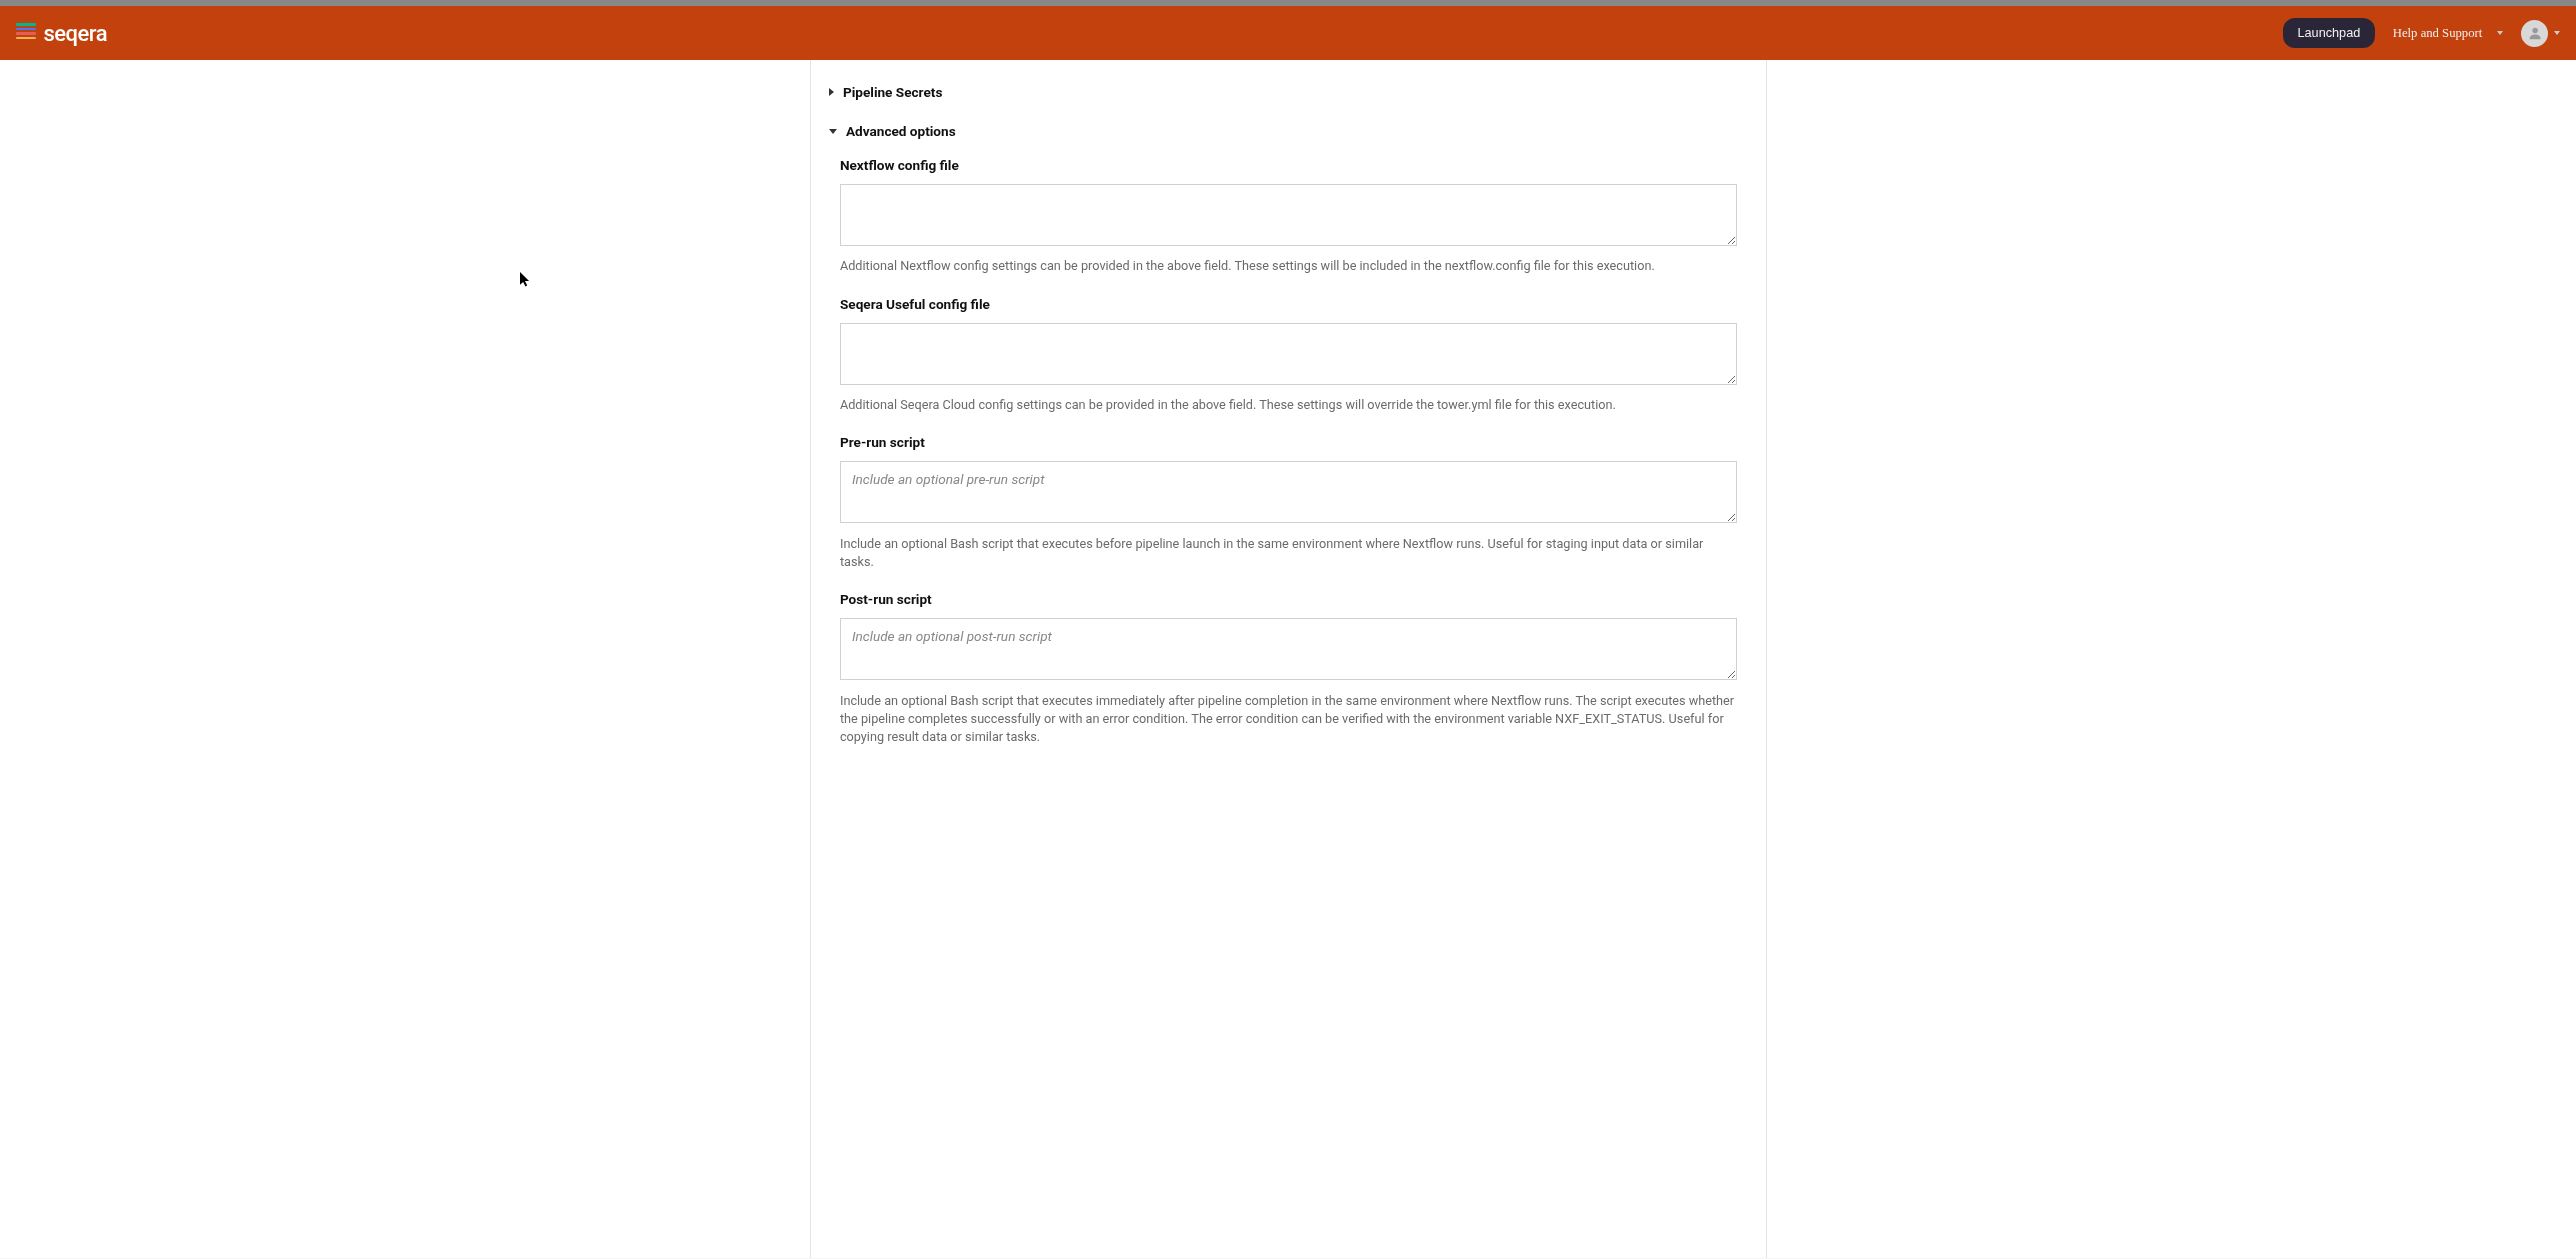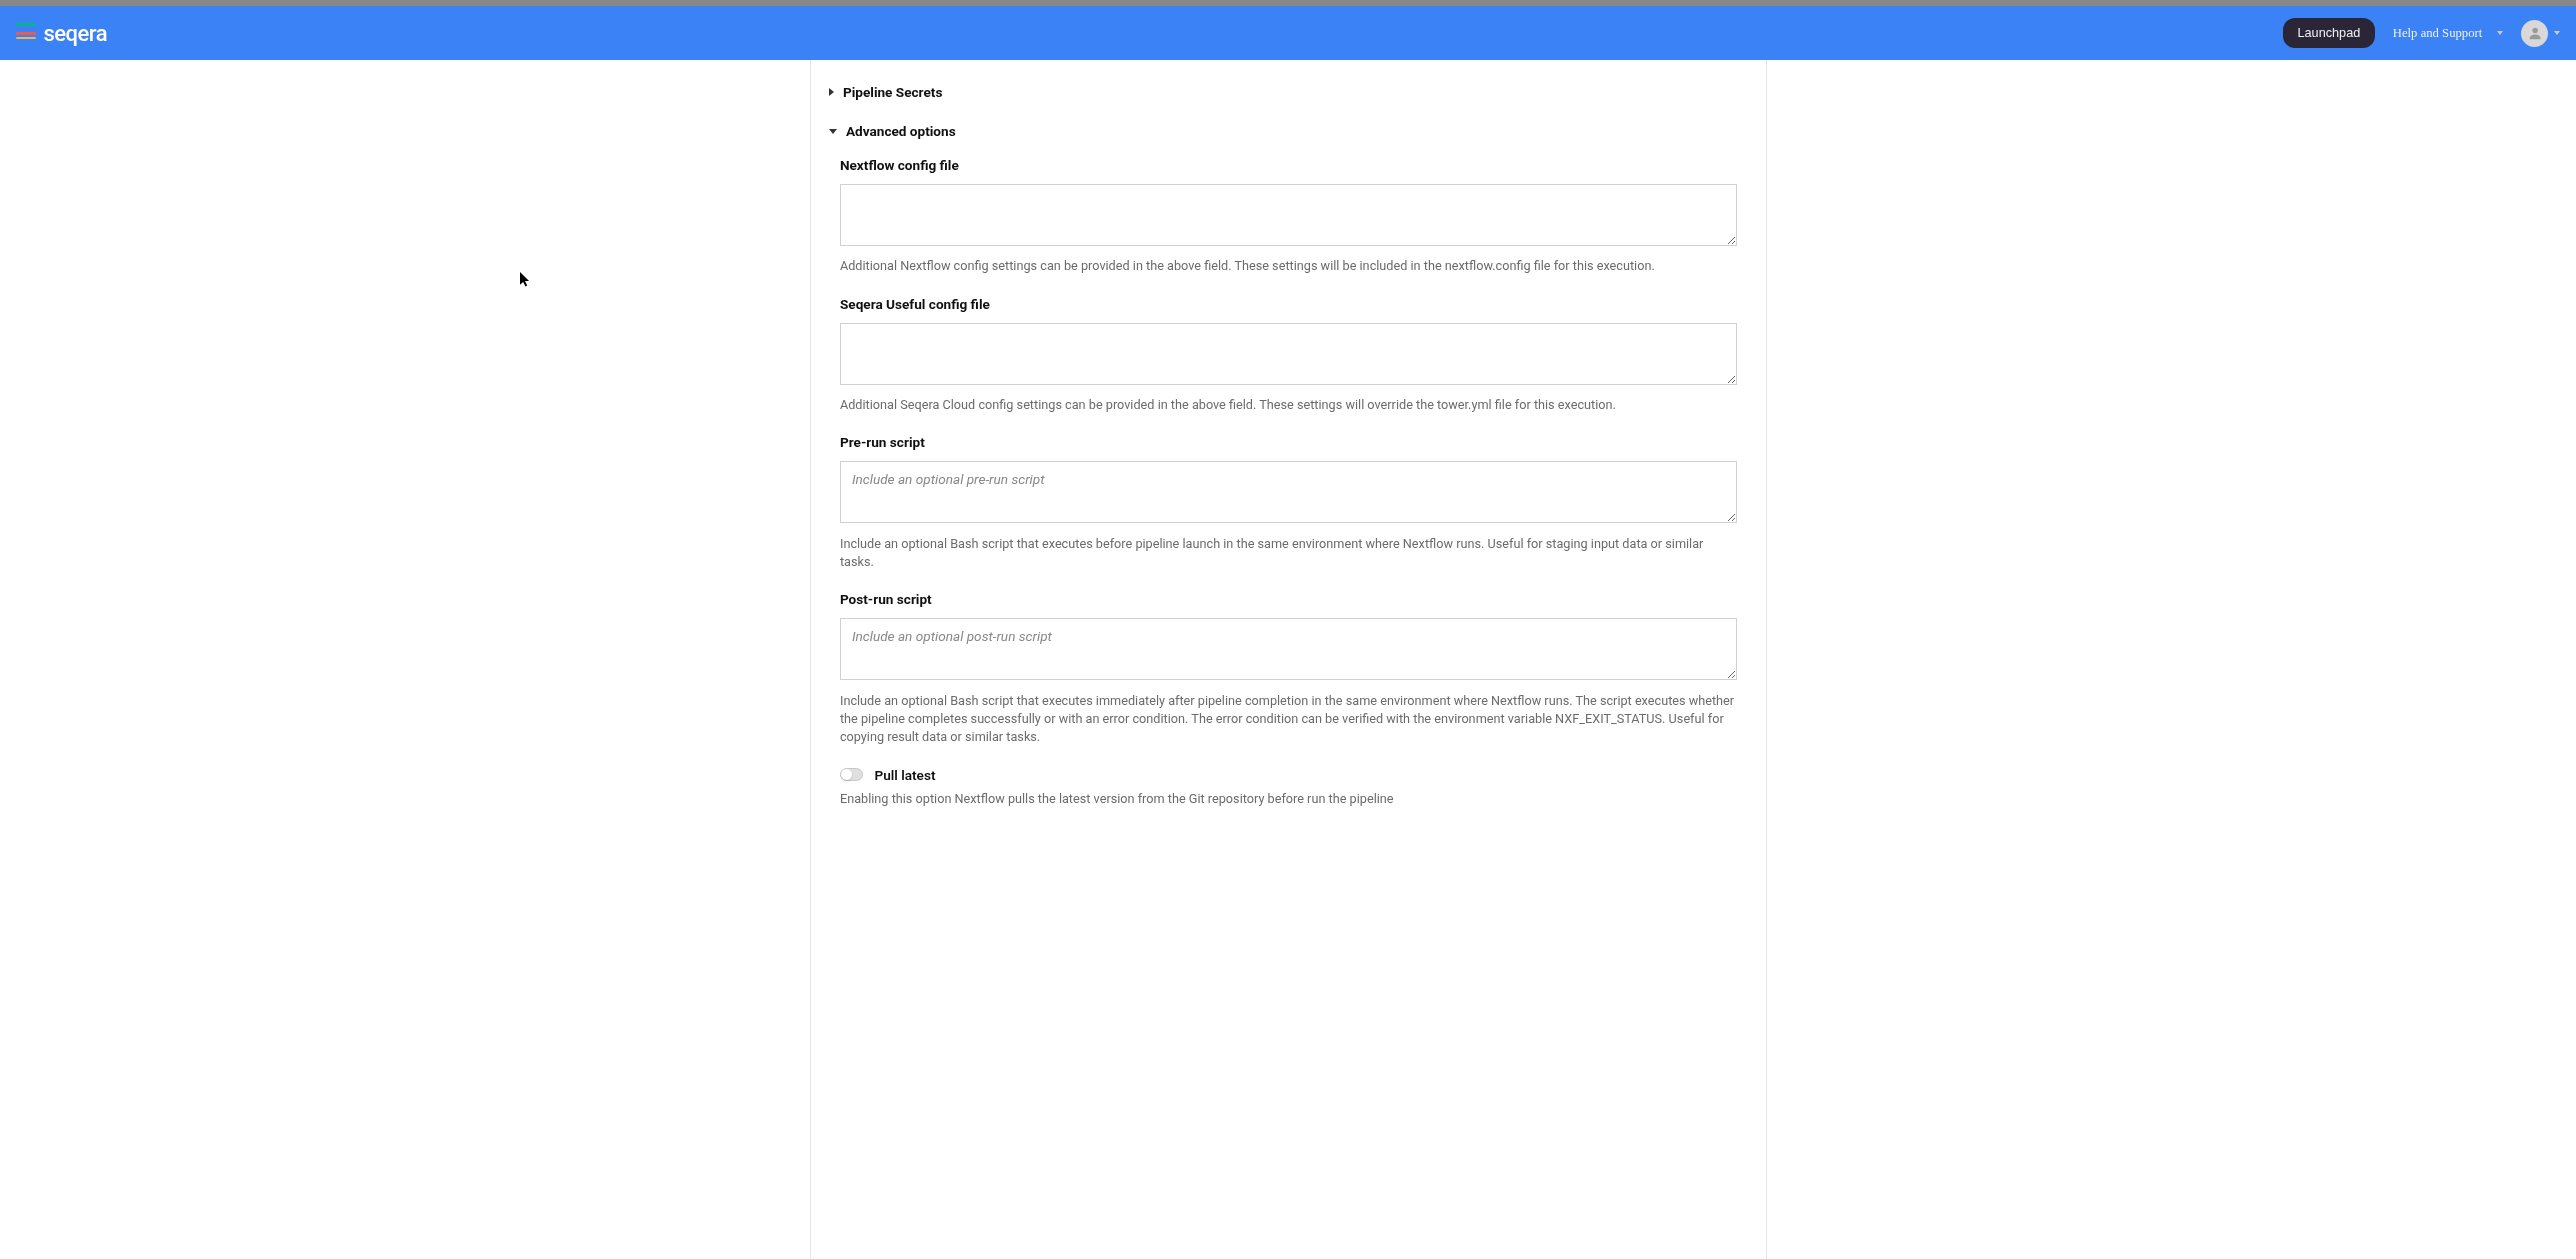--- a/index.html
+++ b/index.html
@@ -10,21 +10,21 @@
     body {
       font-family: -apple-system, BlinkMacSystemFont, "Segoe UI", Roboto, Helvetica, Arial, sans-serif;
       background: #f5f5f5;
       color: #111;
     }
     .top-bar {
       height: 6.3px;
       background: #888;
     }
     .header {
-      background: #3b82f6;
+      background: #c2410c;
       height: 54px;
       display: flex;
       align-items: center;
       justify-content: space-between;
       padding: 0 16.3px;
     }
     .logo {
       display: flex;
       align-items: center;
       gap: 7.2px;
@@ -283,29 +283,20 @@
       <textarea class="form-textarea" placeholder="Include an optional pre-run script" style=""></textarea>
       <div class="help-text">Include an optional Bash script that executes before pipeline launch in the same environment where Nextflow runs. Useful for staging input data or similar tasks.</div>
     </div>
 
     <div class="form-group">
       <label class="form-label">Post-run script</label>
       <textarea class="form-textarea" placeholder="Include an optional post-run script" style=""></textarea>
       <div class="help-text">Include an optional Bash script that executes immediately after pipeline completion in the same environment where Nextflow runs. The script executes whether the pipeline completes successfully or with an error condition. The error condition can be verified with the environment variable NXF_EXIT_STATUS. Useful for copying result data or similar tasks.</div>
     </div>
 
-    <div class="toggle-group">
-      <div class="toggle-row">
-        <div class="toggle">
-          <div class="toggle-knob"></div>
-        </div>
-        <span class="toggle-label">Pull latest</span>
-      </div>
-      <div class="help-text">Enabling this option Nextflow pulls the latest version from the Git repository before run the pipeline</div>
-    </div>
 
   </div>
 </div>
 
 <svg class="cursor-pointer" style="left:520px; top:272px;" viewBox="0 0 14 18">
   <path d="M0 0 L0 14 L3.5 11 L6 16 L8 15 L5.5 10 L10 10 Z" fill="#000"></path>
 </svg>
 
 
 </body></html>

